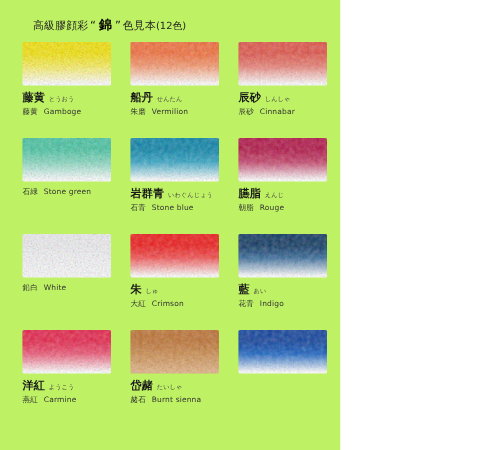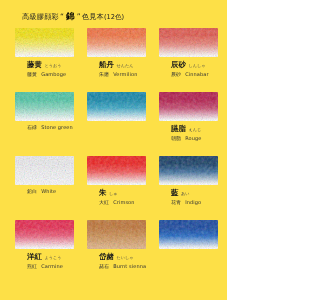--- a/index.html
+++ b/index.html
@@ -10,21 +10,21 @@
     width: 227px;
     height: 300px;
     background: #ffffff;
     font-family: "DejaVu Sans", "Liberation Sans", sans-serif;
     overflow: hidden;
   }
   .sheet {
     position: relative;
     width: 227px;
     height: 300px;
-    background: #fde047;
+    background: #bef264;
     box-sizing: border-box;
   }
 
   
   .title-bar {
     padding: 11px 0 0 22px;
     display: flex;
     align-items: baseline;
     gap: 0px;
     white-space: nowrap;
@@ -90,21 +90,20 @@
   .swatch .tex2 {
     position: absolute;
     inset: 0;
     opacity: 0.35;
     mix-blend-mode: screen;
   }
 
   .labels {
     margin-top: 3px;
     width: 68px;
-    margin-left: 12px;
   }
   .line-1 {
     display: flex;
     align-items: baseline;
     gap: 2.5px;
     white-space: nowrap;
   }
   .jp-name {
     font-size: 7.4px;
     font-weight: bold;
@@ -285,20 +284,30 @@
             </svg></div>
           <div class="tex2"><svg width="100%" height="100%" preserveAspectRatio="none">
               <defs>
                 <filter id="n44" x="0" y="0" width="100%" height="100%">
                   <feTurbulence type="fractalNoise" baseFrequency="0.35" numOctaves="2" seed="44"></feTurbulence>
                 </filter>
               </defs>
               <rect width="100%" height="100%" filter="url(#n44)"></rect>
             </svg></div>
         </div>
+        <div class="labels">
+          <div class="line-1">
+            <span class="jp-name">岩群青</span>
+            <span class="furigana">いわぐんじょう</span>
+          </div>
+          <div class="line-2">
+            <span class="alt-name">石青</span>
+            <span class="en-name">Stone blue</span>
+          </div>
+        </div>
       </div>
       <div class="cell">
         <div class="swatch" style="background: linear-gradient(rgb(180, 24, 74) 0%, rgb(180, 24, 74) 26%, rgb(198, 68, 108) 55%, rgb(255, 255, 255) 96%);">
           <div class="tex"><svg width="100%" height="100%" preserveAspectRatio="none">
               <defs>
                 <filter id="n8" x="0" y="0" width="100%" height="100%">
                   <feTurbulence type="fractalNoise" baseFrequency="0.85" numOctaves="3" seed="8"></feTurbulence>
                 </filter>
               </defs>
               <rect width="100%" height="100%" filter="url(#n8)"></rect>

